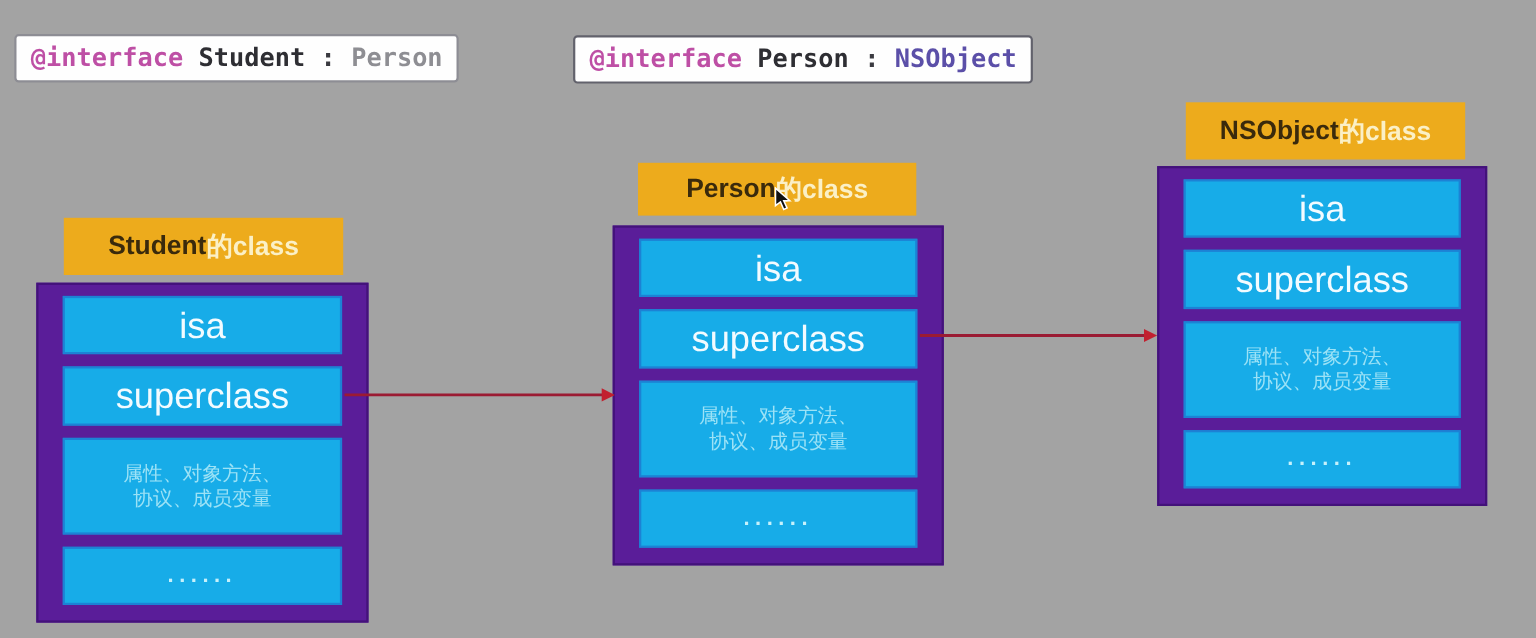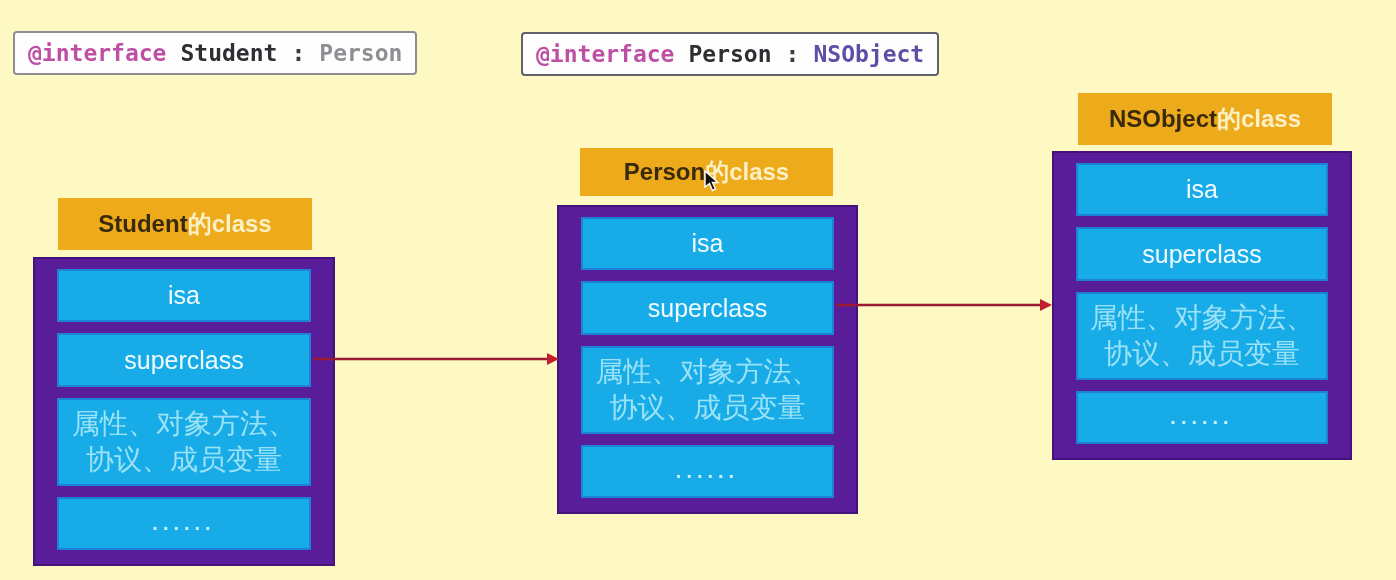--- a/index.html
+++ b/index.html
@@ -1,19 +1,19 @@
 <!DOCTYPE html>
 <html><head>
 <meta charset="utf-8">
 <style>
   html,body{margin:0;padding:0;background:#f4f4f4;}
   .stage{
     position:relative;
     width:1396px;height:580px;
-    background:#fef9c3;
+    background:#a3a3a3;
     overflow:hidden;
     font-family:"Liberation Sans","DejaVu Sans",sans-serif;
   }
   
   .code-box{
     position:absolute;
     display:flex;align-items:center;
     height:40px;
     padding:0 13px;
     background:#fefefe;
@@ -60,28 +60,28 @@
   .body-person{left:557px;top:205px;width:301px;}
   .body-nsobject{left:1052px;top:151px;width:300px;}
 
   .row{
     box-sizing:border-box;
     background:#17ace8;
     border:2px solid rgba(35,80,190,0.45);
     display:flex;align-items:center;justify-content:center;
     text-align:center;
     color:#f2fbff;
-    font-size:25px;font-weight:400;
+    font-size:33px;font-weight:400;
     flex:none;
   }
   .row-isa{height:53px;}
   .row-superclass{height:54px;}
   .row-members{
     height:88px;
-    font-size:28px;line-height:1.3;
+    font-size:18px;line-height:1.3;
     color:#9ce2f6;
     white-space:pre-line;
   }
   .row-ellipsis{
     height:53px;
     color:#c6f1fb;
     font-weight:700;font-size:20px;letter-spacing:5px;
   }
 
   

